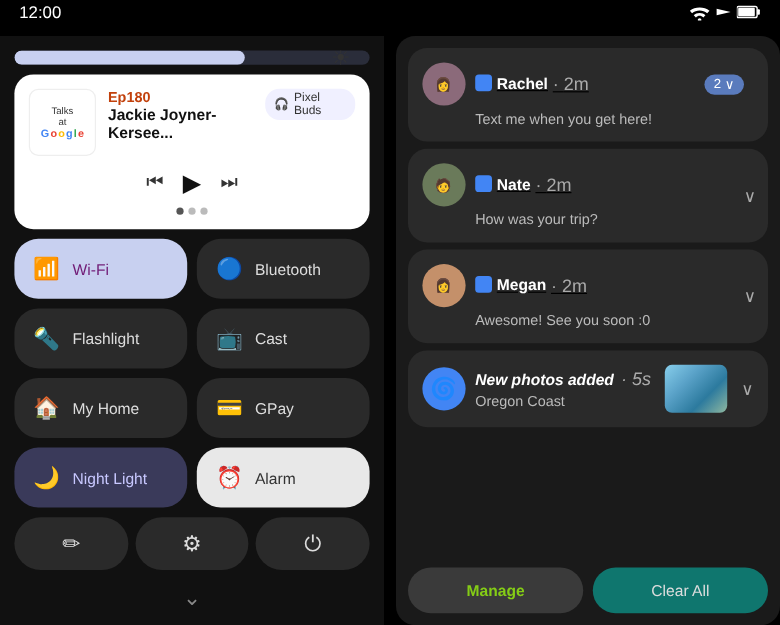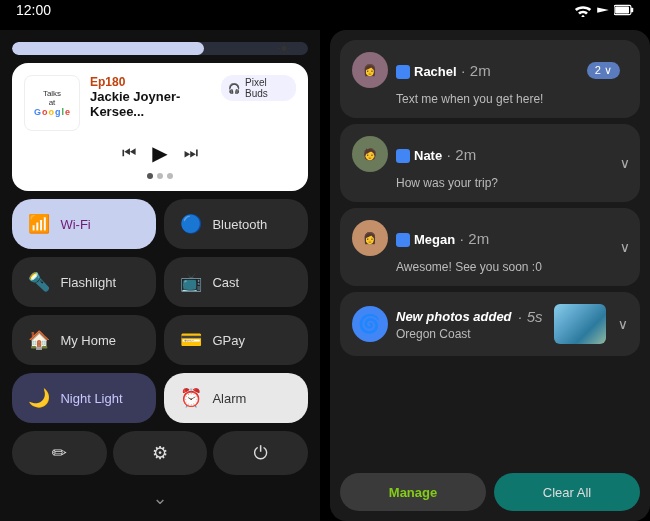--- a/index.html
+++ b/index.html
@@ -269,23 +269,24 @@
       justify-content: center;
       font-size: 14px;
       font-weight: bold;
       color: #fff;
     }
     .avatar.rachel { background: #8b6a7a; }
     .avatar.nate { background: #6a7a5a; }
     .avatar.megan { background: #c4906a; }
     .notif-title-row {
       display: flex;
-      align-items: flex-end;
+      align-items: flex-start;
       gap: 4px;
       flex: 1;
+      text-decoration: underline;
     }
     .notif-name {
       font-size: 13px;
       font-weight: 600;
       color: #fff;
     }
     .notif-time {
       font-size: 15px;
       color: #aaa;
     }

